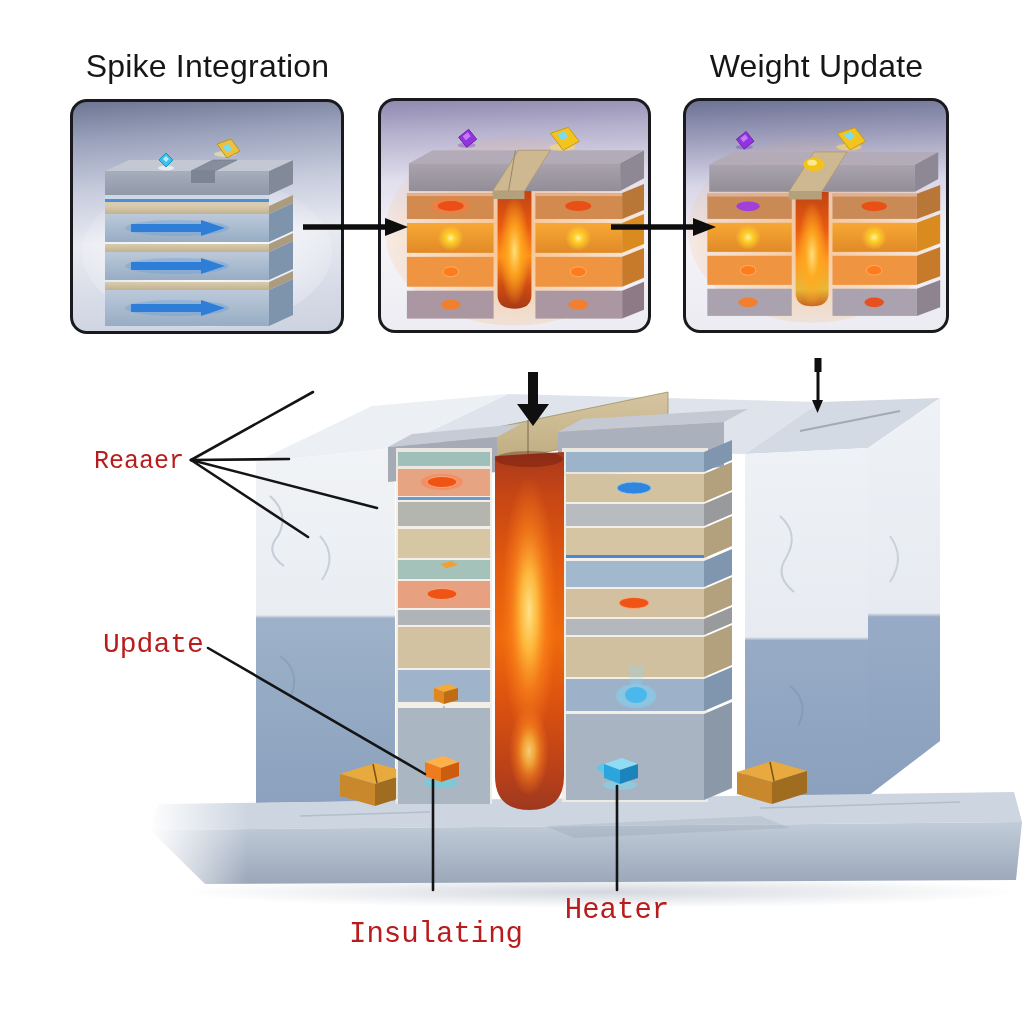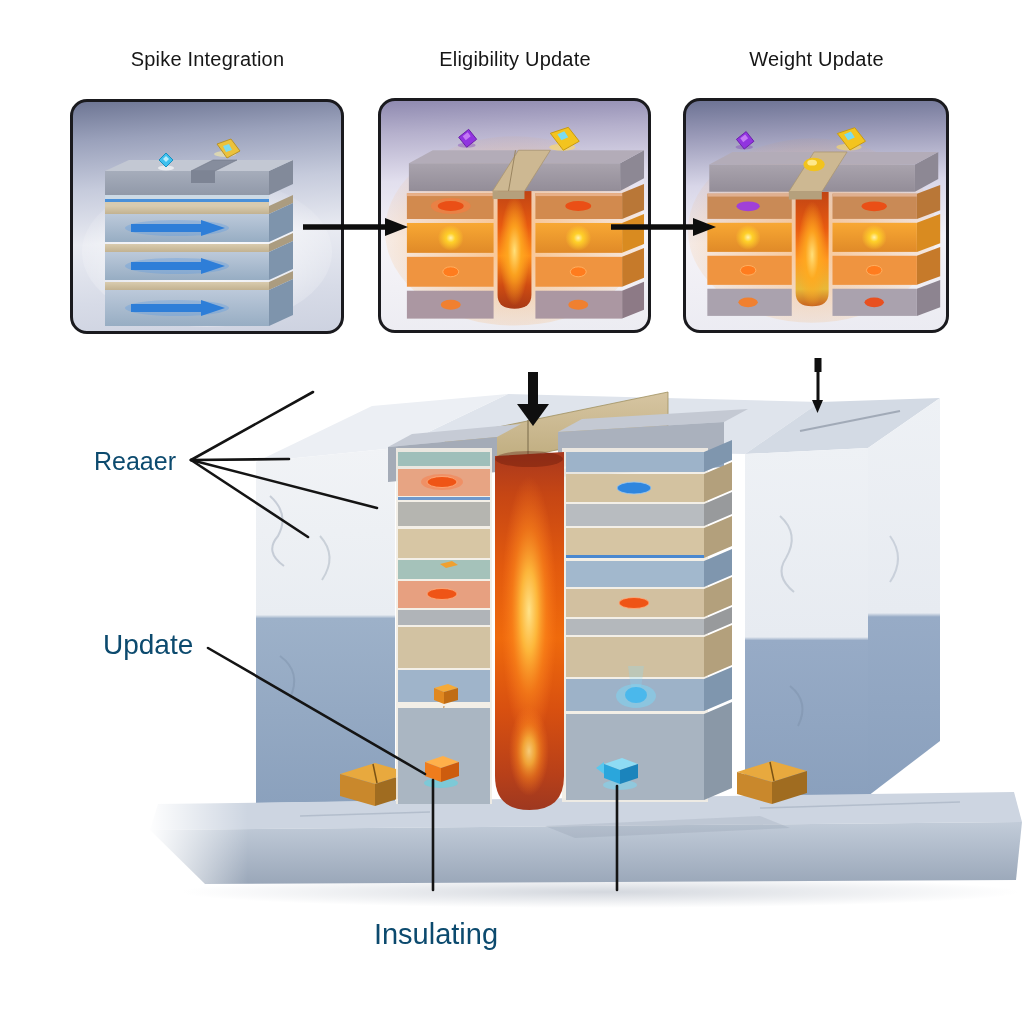--- a/index.html
+++ b/index.html
@@ -1,44 +1,43 @@
 <!DOCTYPE html>
 <html><head>
 <meta charset="utf-8">
 <style>
   html,body{margin:0;padding:0;background:#ffffff;}
   #canvas{position:relative;width:1024px;height:1024px;background:#ffffff;overflow:hidden;
           font-family:"Liberation Sans", sans-serif;color:#161616;}
   .abs{position:absolute;}
-  .panel-title{position:absolute;top:48px;font-size:20px;font-weight:500;letter-spacing:.2px;
+  .panel-title{position:absolute;top:48px;font-size:32px;font-weight:500;letter-spacing:.2px;
                text-align:center;color:#161616;white-space:nowrap;}
   .panel{position:absolute;top:98px;height:229px;border:3.5px solid #1a1a1e;border-radius:17px;
          overflow:hidden;}
   .panel svg{display:block;width:100%;height:100%;}
   #panel-1{left:70px;width:268px;top:99px;
     background:linear-gradient(176deg,#6e7694 0%,#9aa1bb 16%,#c6cbdc 36%,#e9ebf2 58%,#d7dbe7 82%,#cdd2e0 100%);}
   #panel-2{left:378px;width:267px;
     background:linear-gradient(178deg,#8f8ab0 0%,#b6b1cd 14%,#e2dfee 34%,#f6f4f8 58%,#ececf2 100%);}
   #panel-3{left:683px;width:260px;
     background:linear-gradient(178deg,#6d7394 0%,#9a9ab8 15%,#d8d6e8 36%,#f4f2f7 60%,#ebebf2 100%);}
   .flow-arrow{position:absolute;top:215px;width:110px;height:24px;}
-  .fig-label{position:absolute;font-weight:400;color:#0c4a6e;white-space:nowrap;}
+  .fig-label{position:absolute;font-weight:400;color:#b91c1c;white-space:nowrap;font-family:Liberation Mono, monospace;}
   #label-reaaer{left:94px;top:447px;font-size:25px;}
   #label-reram{left:103px;top:629px;font-size:28px;}
   #label-insulating{left:336px;top:894px;width:200px;text-align:center;font-size:29px;margin-top:24px;}
   #label-heater{left:517px;top:894px;width:200px;text-align:center;font-size:29px;}
   #main-illus{left:0;top:356px;width:1024px;height:560px;}
 </style>
 </head>
 <body>
 
 <div id="canvas">
 
   <div class="panel-title" style="left:70px;width:275px;">Spike Integration</div>
-  <div class="panel-title" style="left:378px;width:274px;">Eligibility Update</div>
   <div class="panel-title" style="left:683px;width:267px;">Weight Update</div>
 
   <div class="panel" id="panel-1">
     <svg viewBox="0 0 268 229">
       <defs>
         <radialGradient id="p1glow" cx="50%" cy="55%" r="60%">
           <stop offset="0%" stop-color="#ffffff" stop-opacity=".95"></stop>
           <stop offset="100%" stop-color="#ffffff" stop-opacity="0"></stop>
         </radialGradient>
         <linearGradient id="p1blue" x1="0" y1="0" x2="0" y2="1">
@@ -493,14 +492,15 @@
     <g>
       <rect x="814.5" y="2" width="7" height="14" fill="#0f0f0f"></rect>
       <rect x="816.5" y="14" width="3" height="32" fill="#0f0f0f"></rect>
       <polygon points="812,44 823,44 817.5,57" fill="#0f0f0f"></polygon>
     </g>
   </svg>
 
   <div class="fig-label" id="label-reaaer">Reaaer</div>
   <div class="fig-label" id="label-reram">Update</div>
   <div class="fig-label" id="label-insulating">Insulating</div>
+  <div class="fig-label" id="label-heater">Heater</div>
 
 </div>
 
 </body></html>

